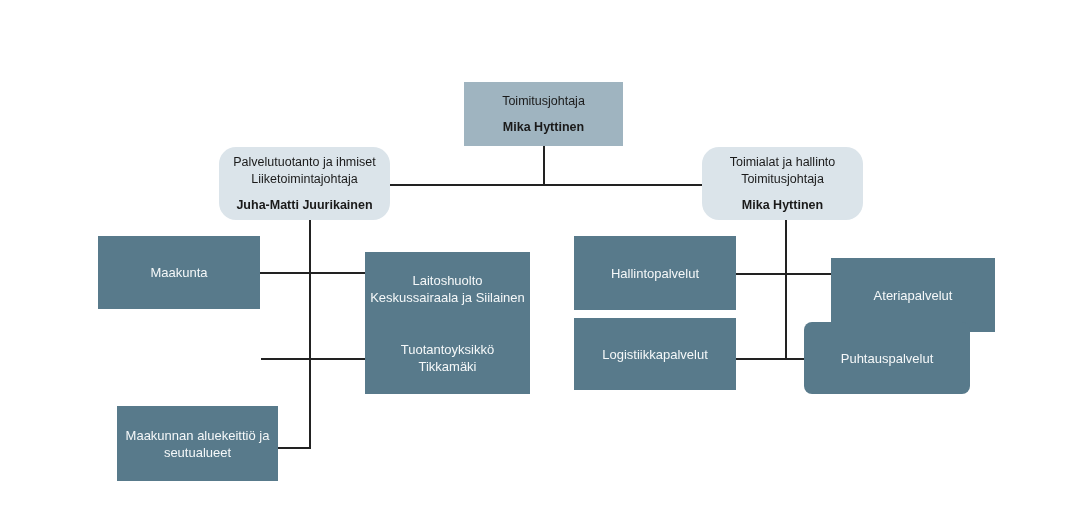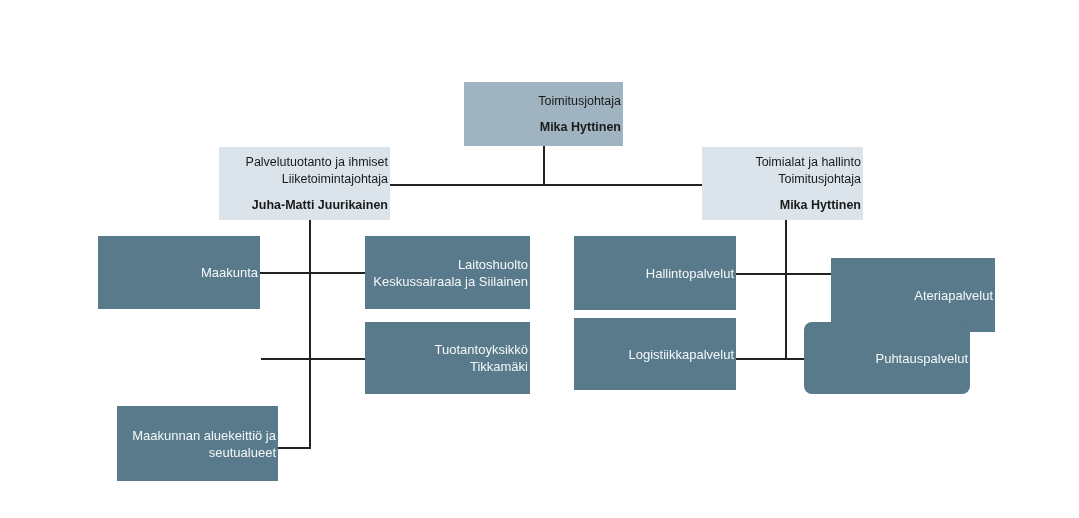--- a/index.html
+++ b/index.html
@@ -15,40 +15,41 @@
   body{font-family:"Liberation Sans","DejaVu Sans",sans-serif;}
   .canvas{
     position:relative;
     width:1079px;height:518px;
     background:var(--background);
     overflow:hidden;
   }
   .node{
     position:absolute;
     display:flex;flex-direction:column;
-    align-items:flex-end;justify-content:center;
+    align-items:center;justify-content:center;
     text-align:center;
     box-sizing:border-box;
     padding:2px;
   }
   .node .line{white-space:nowrap;line-height:17px;}
   .node.dark{
     background:var(--node-dark);
     color:var(--text-on-dark);
     font-size:13px;
   }
   .node.medium{
     background:var(--node-medium);
     color:var(--text-on-light);
     font-size:12.5px;
   }
   .node.light{
     background:var(--node-light);
     color:var(--text-on-light);
     font-size:12.5px;
+    border-radius:17px;
   }
   .node .bold{font-weight:700;margin-top:9px;}
   .edge{position:absolute;background:var(--connector);}
   .edge.h{height:1.5px;}
   .edge.v{width:1.5px;}
 </style>
 </head>
 <body>
 
 <div class="canvas">
@@ -85,21 +86,21 @@
   <div class="node dark" style="left:98px;top:236px;width:162px;height:73px;">
     <div class="line">Maakunta</div>
   </div>
 
 
   <div class="node dark" style="left:100px;top:406px;width:161px;height:75px;margin-left:17px;">
     <div class="line">Maakunnan aluekeittiö ja</div>
     <div class="line">seutualueet</div>
   </div>
 
-  <div class="node dark" style="left:365px;top:236px;width:165px;height:73px;">
+  <div class="node dark" style="left:365px;top:252px;width:165px;height:73px;">
     <div class="line">Laitoshuolto</div>
     <div class="line">Keskussairaala ja Siilainen</div>
   </div>
 
   <div class="node dark" style="left:365px;top:322px;width:165px;height:72px;">
     <div class="line">Tuotantoyksikkö</div>
     <div class="line">Tikkamäki</div>
   </div>
 
   <div class="node dark" style="left:574px;top:236px;width:162px;height:74px;">

